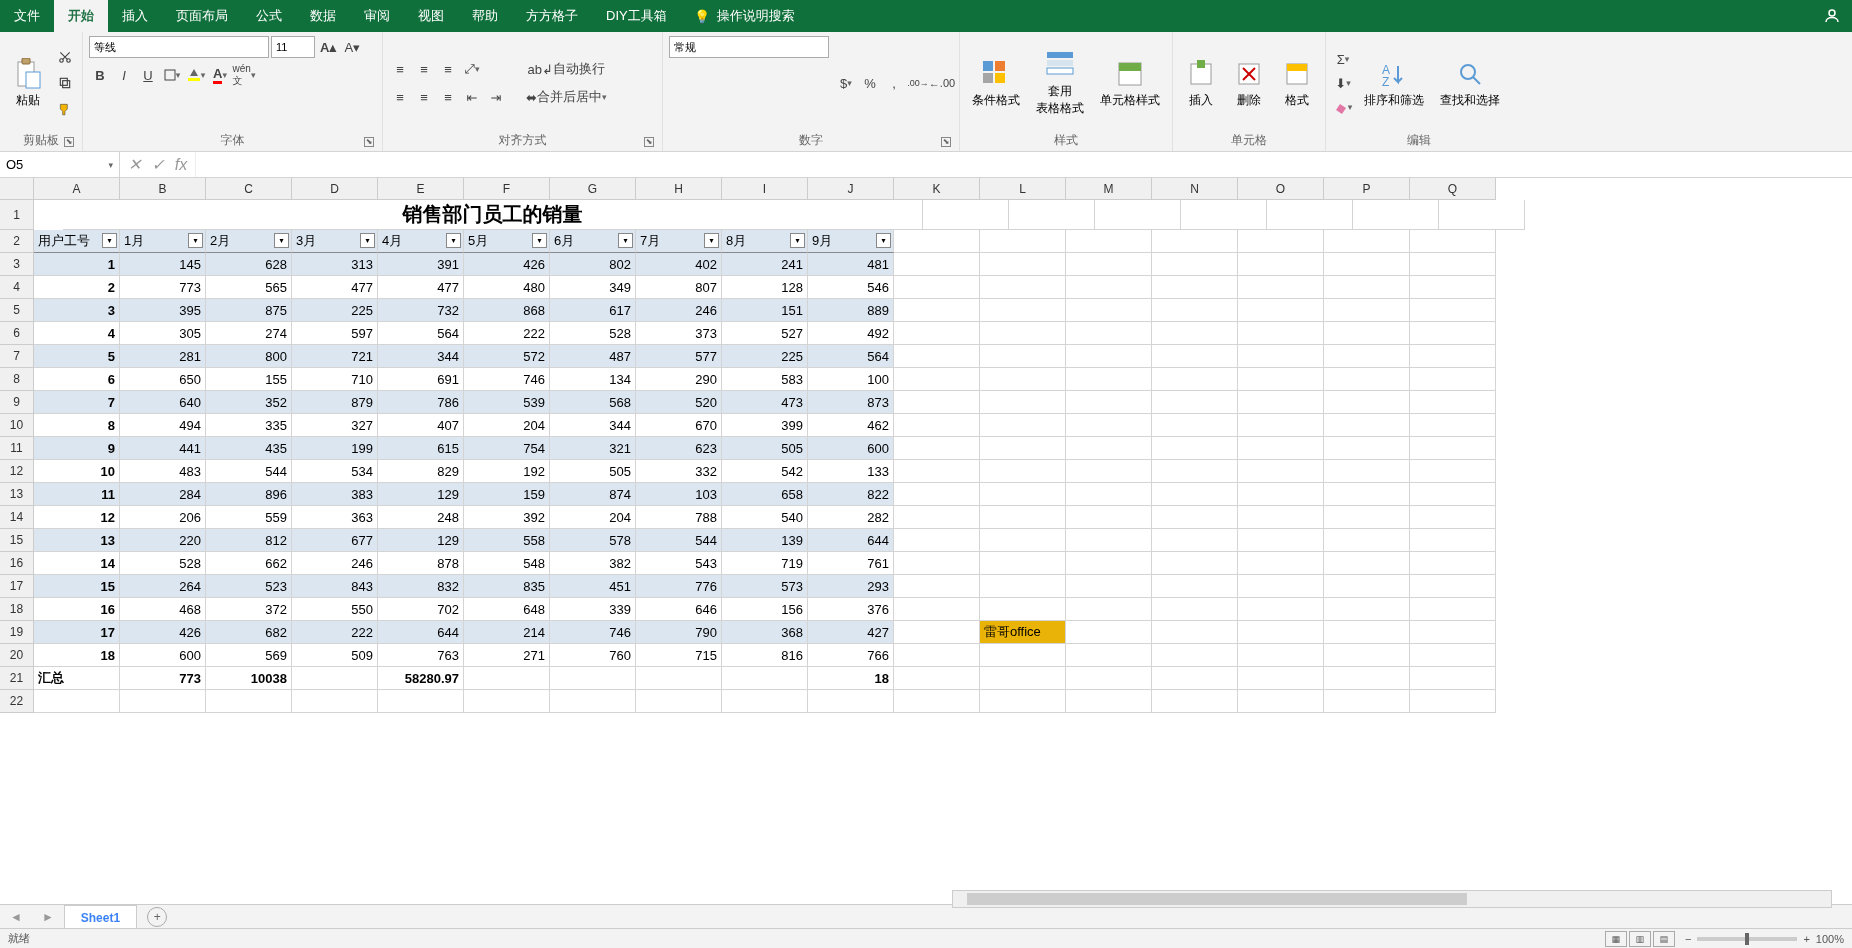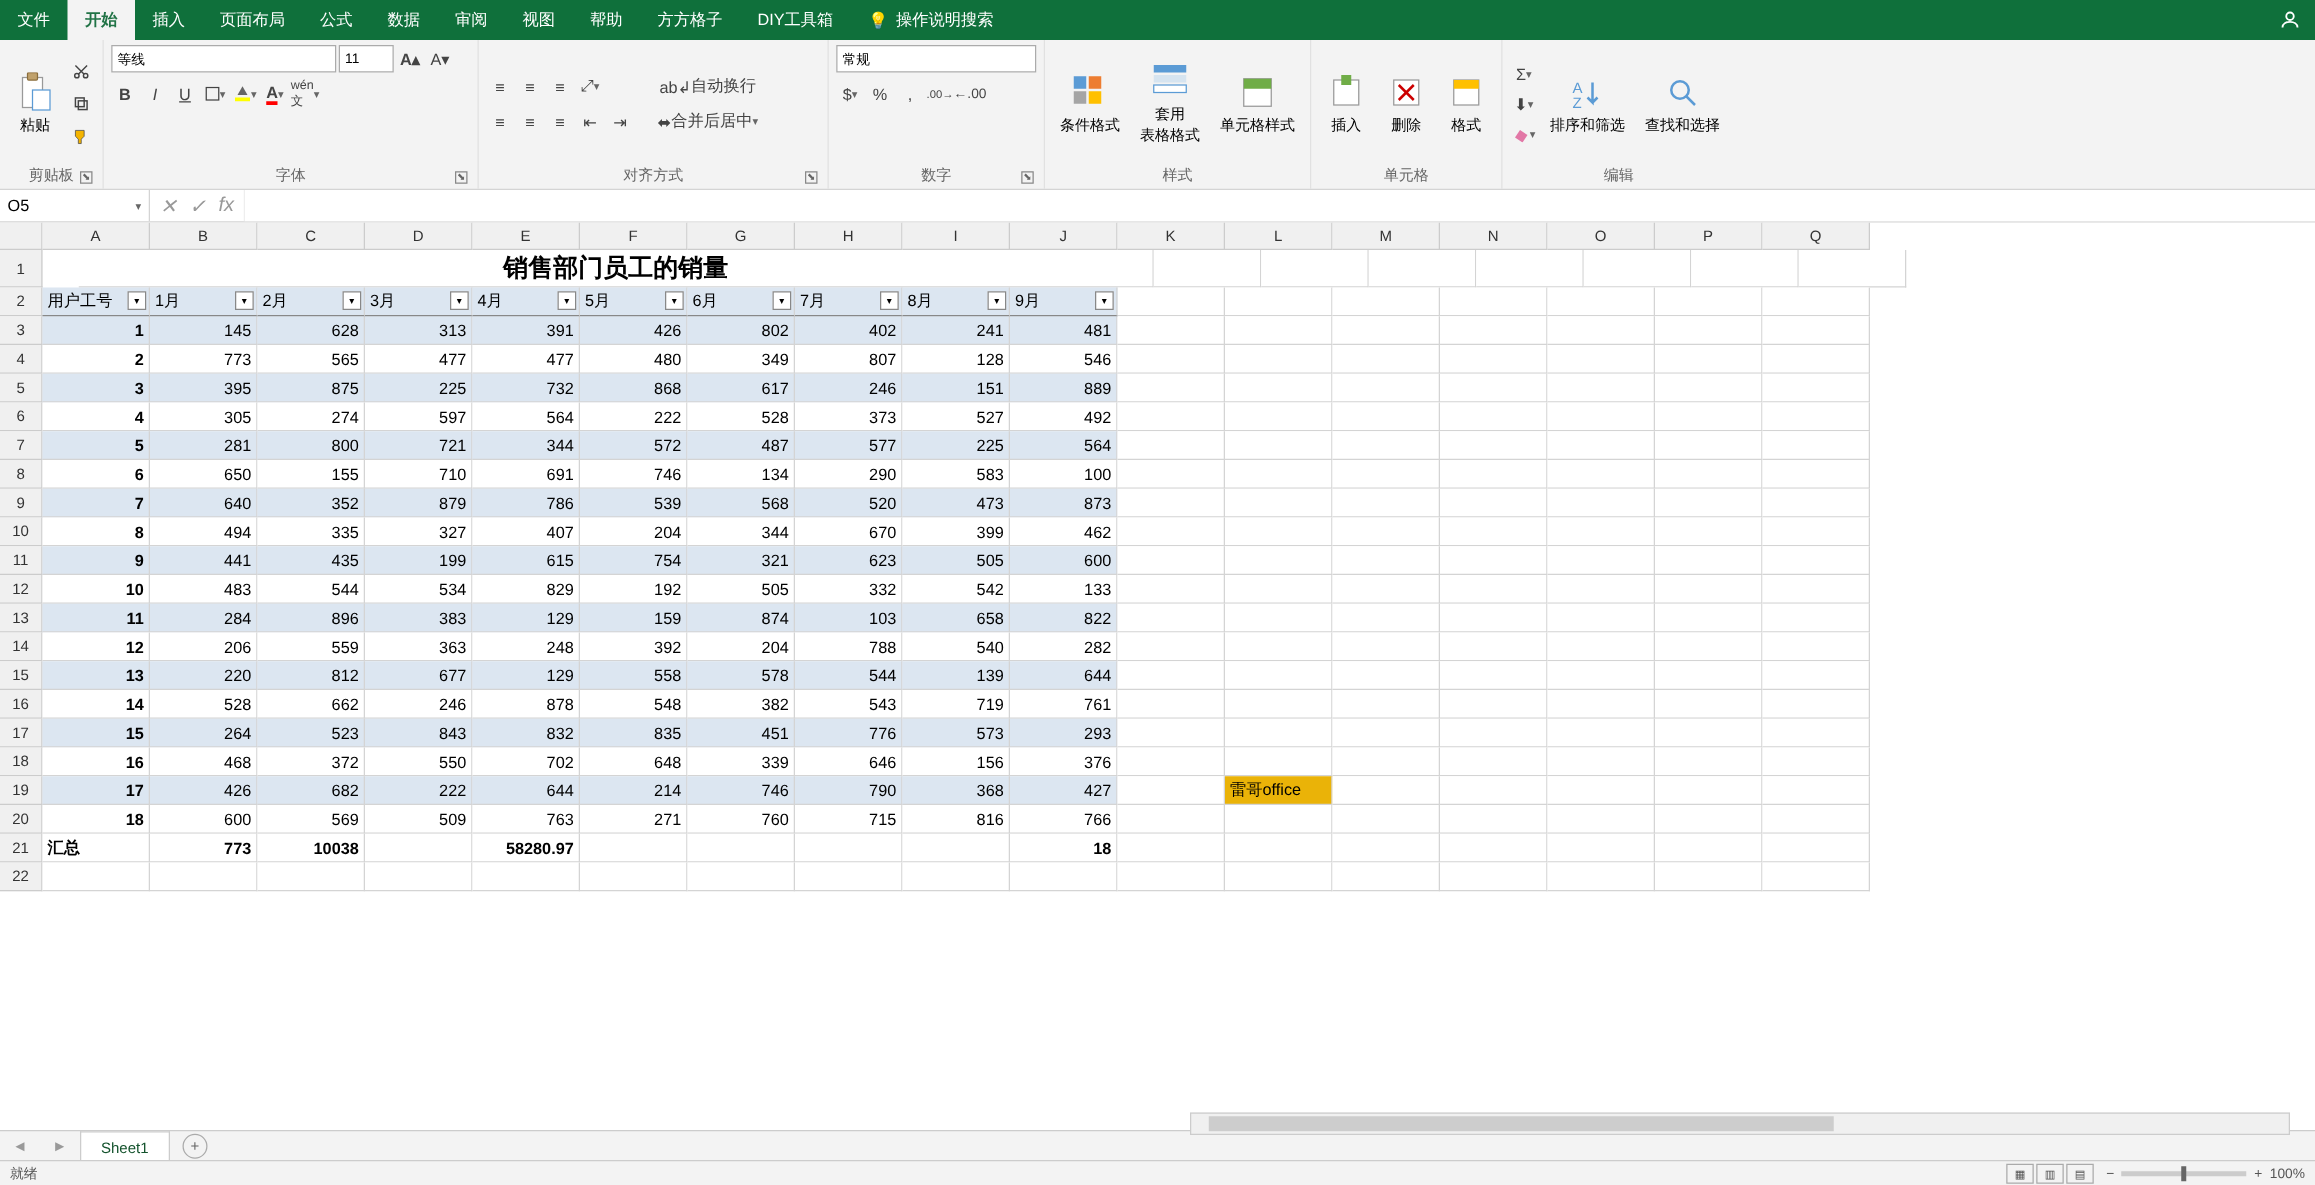--- a/index.html
+++ b/index.html
@@ -51,21 +51,21 @@
 .cell.title { font-size: 20px; font-weight: bold; justify-content: center; background: #fff; margin-left: 29px; }
 .cell.hdr { background: #dce6f1; font-weight: normal; justify-content: flex-start; position: relative; border-bottom: 1px solid #888; }
 .cell.hdr .fbtn { position: absolute; right: 2px; top: 3px; width: 15px; height: 15px; border: 1px solid #888; background: #fff; font-size: 8px; display:flex; align-items:center; justify-content:center; }
 .cell.band { background: #dce6f1; }
 .cell.bold { font-weight: bold; }
 .cell.hl { background: #eab308; font-weight: normal; }
 
 
 .sheet-tabs { position: absolute; bottom: 20px; left: 0; right: 0; height: 24px; background: #f3f3f3; border-top: 1px solid #ccc; display: flex; align-items: center; font-size: 12px; }
 .sheet-nav { padding: 0 10px; color: #999; cursor: pointer; }
-.sheet-tab { padding: 0 16px; height: 24px; line-height: 24px; background: #fff; border: 1px solid #ccc; border-bottom: none; cursor: pointer; color: #14532d; font-weight: normal; }
+.sheet-tab { padding: 0 16px; height: 24px; line-height: 24px; background: #fff; border: 1px solid #ccc; border-bottom: none; cursor: pointer; color: #3b82f6; font-weight: bold; }
 .sheet-add { width: 20px; height: 20px; border: 1px solid #aaa; border-radius: 50%; margin-left: 10px; display:flex; align-items:center; justify-content:center; cursor:pointer; color:#666; }
 .hscroll { position: absolute; right: 20px; bottom: 20px; width: 880px; height: 18px; background: #f0f0f0; border: 1px solid #ccc; }
 .hscroll .thumb { position: absolute; left: 14px; top: 2px; width: 500px; height: 12px; background: #cdcdcd; }
 
 
 .statusbar { position: absolute; bottom: 0; left: 0; right: 0; height: 20px; background: #f3f3f3; border-top: 1px solid #ccc; display: flex; align-items: center; font-size: 11px; color: #555; padding: 0 8px; }
 .statusbar .sp { flex: 1; }
 .view-btns { display:flex; gap:2px; }
 .vbtn { width: 22px; height: 16px; border: 1px solid #aaa; display:flex; align-items:center; justify-content:center; font-size:9px; cursor:pointer; }
 .zoom { display:flex; align-items:center; gap:6px; margin-left:10px; }
@@ -187,21 +187,21 @@
         <div class="sbtn drop" style="width:auto;padding:0 6px">
             <span>⬌</span> 
             <span>合并后居中</span>
           </div>
       </div>
     </div>
     <div class="label"><span>对齐方式</span><span class="launcher">⬊</span></div>
   </div>
 
   <div class="ribbon-group" style="min-width:170px">
-    <div class="body" style="flex-direction:column;align-items:stretch;gap:6px;">
+    <div class="body" style="flex-direction:row;align-items:stretch;gap:6px;justify-content:center;">
       <input class="sel" style="width: 160px;" value="常规">
       <div class="small-row">
         <span class="sbtn drop">$</span>
         <span class="sbtn">%</span>
         <span class="sbtn">,</span>
         <span class="sbtn" style="font-size:9px">.00→</span>
         <span class="sbtn" style="font-size:11px">←.00</span>
       </div>
     </div>
     <div class="label"><span>数字</span><span class="launcher">⬊</span></div>

